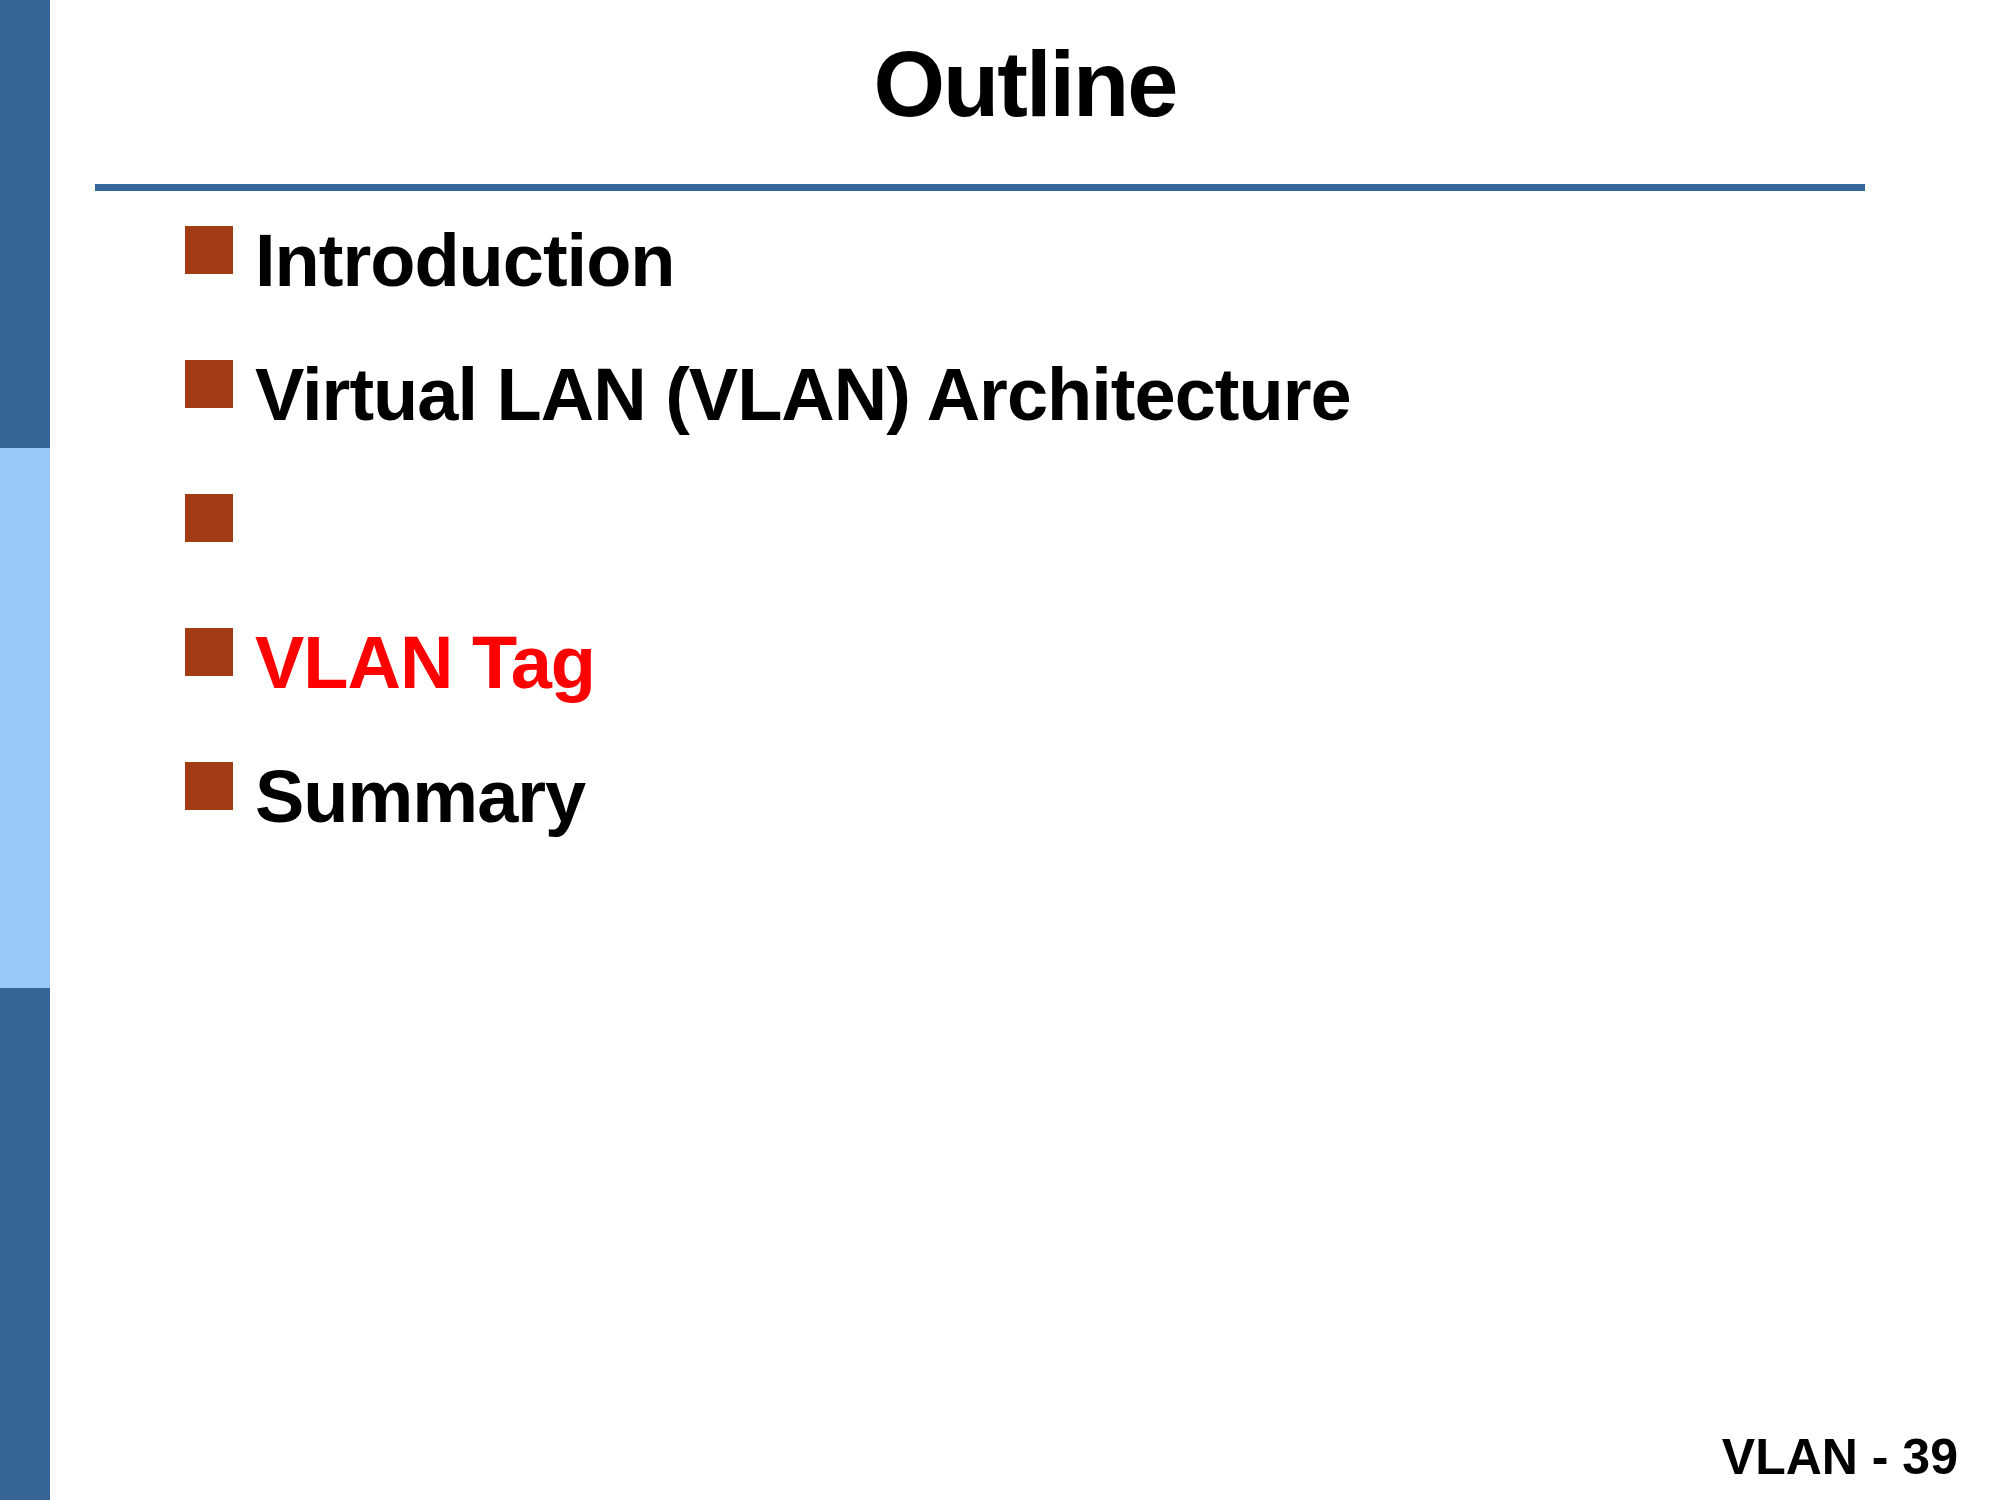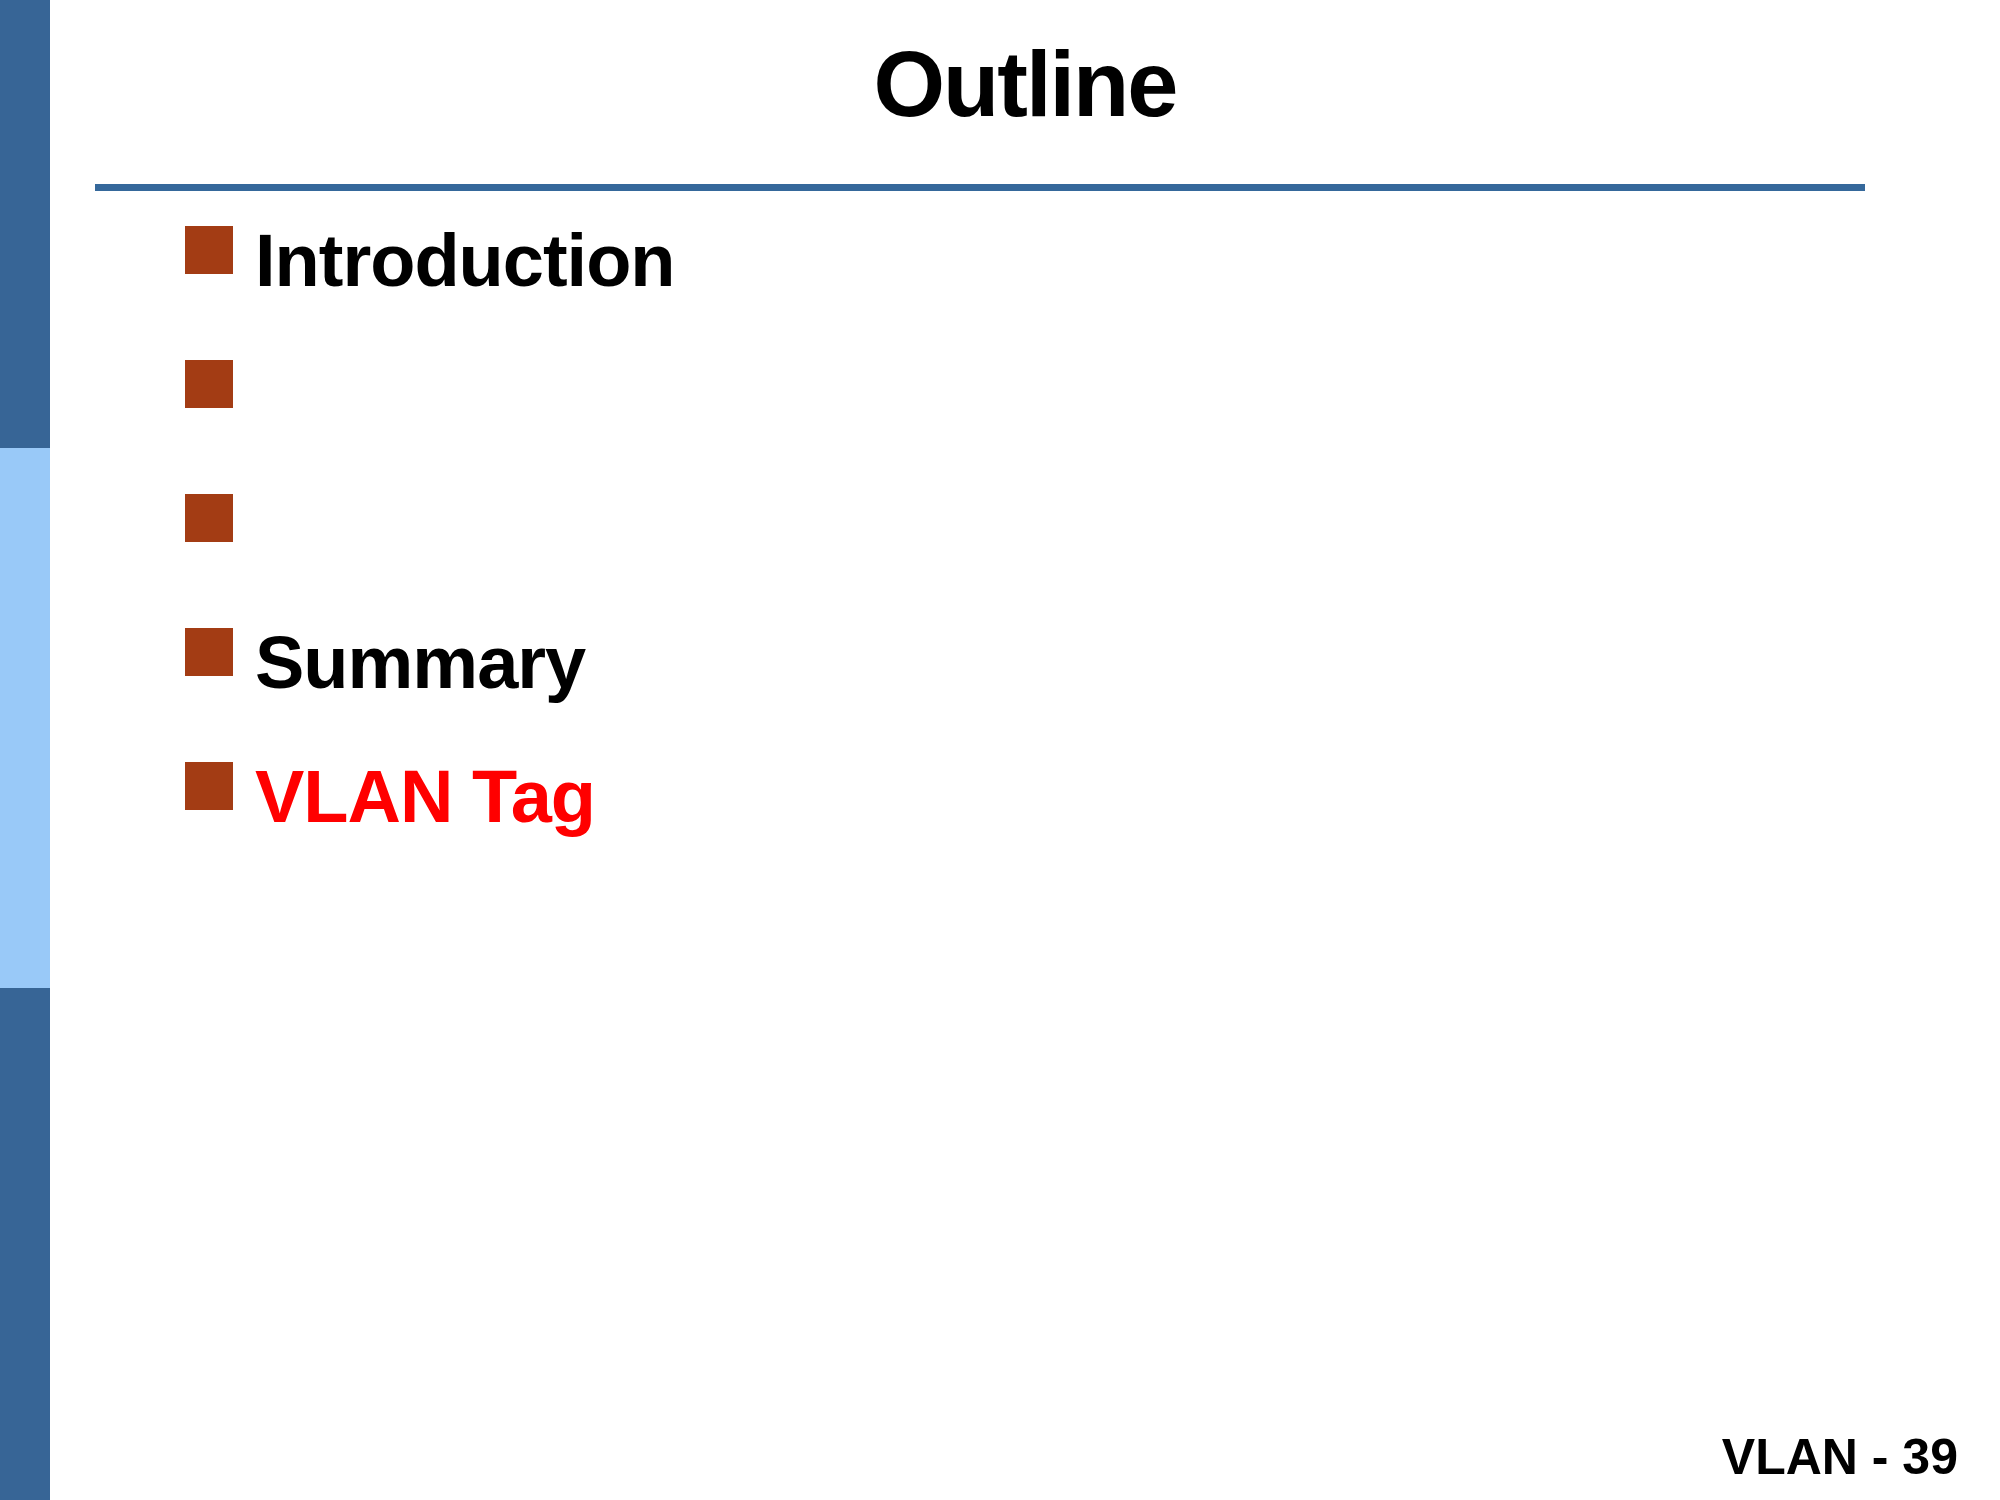--- a/index.html
+++ b/index.html
@@ -121,29 +121,30 @@
 
   <div class="title-rule"></div>
 
   <div class="outline-list">
     <div class="outline-item">
       <span class="bullet"></span>
       <span class="outline-label">Introduction</span>
     </div>
     <div class="outline-item">
       <span class="bullet"></span>
+      <span class="outline-label">Virtual LAN (VLAN) Architecture</span>
     </div>
     <div class="outline-item">
       <span class="bullet"></span>
     </div>
+    <div class="outline-item highlighted">
+      <span class="bullet"></span>
+      <span class="outline-label">VLAN Tag</span>
+    </div>
     <div class="outline-item">
       <span class="bullet"></span>
       <span class="outline-label">Summary</span>
-    </div>
-    <div class="outline-item highlighted">
-      <span class="bullet"></span>
-      <span class="outline-label">VLAN Tag</span>
     </div>
   </div>
 
   <div class="footer">VLAN - 39</div>
 
 </div>
 
 </body></html>

